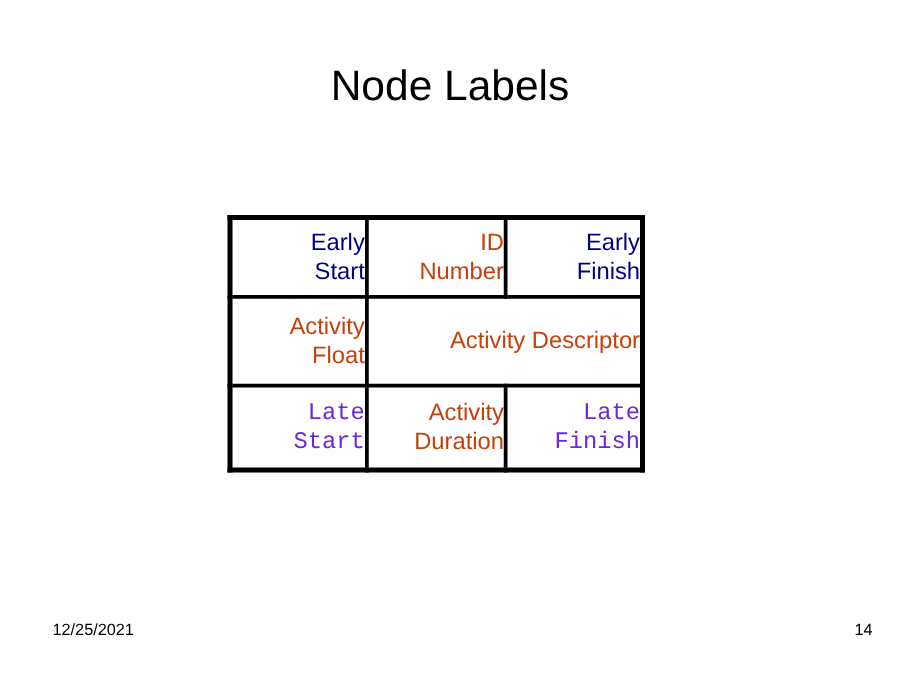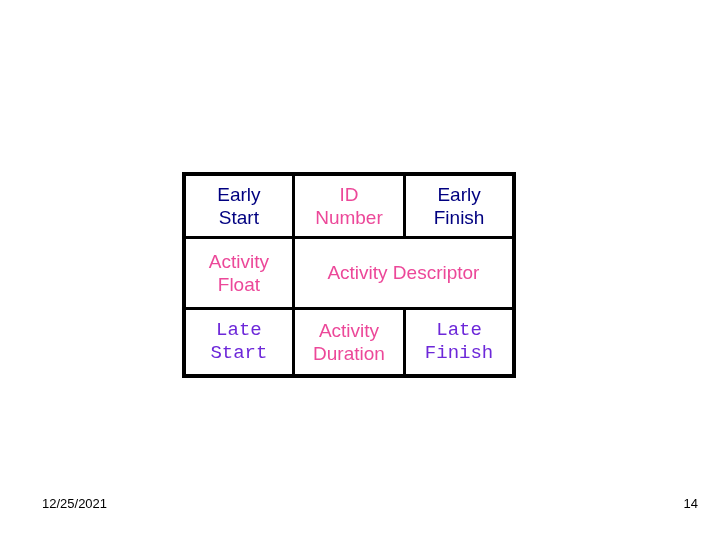--- a/index.html
+++ b/index.html
@@ -48,40 +48,40 @@
     width: 334px;
     height: 206px;
     border-collapse: collapse;
     table-layout: fixed;
     background: #ffffff;
     box-sizing: border-box;
     border: 4px solid #000000;
   }
   #node-table td {
     border: 3px solid #000000;
-    text-align: center;
+    text-align: right;
     vertical-align: middle;
     font-size: 19px;
     line-height: 23px;
     font-weight: normal;
     padding: 0;
     background: #ffffff;
     white-space: pre-line;
   }
   .col-a { width: 108px; }
   .col-b { width: 110px; }
   .col-c { width: 108px; }
 
   .row-top    { height: 62px; }
   .row-mid    { height: 70px; }
   .row-bottom { height: 66px; }
 
   .c-navy  { color: #000080; }
   .c-red   { color: #6d28d9; font-family: Liberation Mono, monospace; }
-  .c-black { color: #ec4899; }
+  .c-black { color: #c2410c; }
 
   
   #footer-date {
     position: absolute;
     left: 42px;
     top: 496px;
     font-size: 13px;
     line-height: 16px;
     color: #000000;
     white-space: nowrap;
@@ -96,20 +96,21 @@
     color: #000000;
     text-align: center;
     white-space: nowrap;
   }
 </style>
 </head>
 <body>
 
 <div id="slide">
 
+  <div id="slide-title">Node Labels</div>
 
   <table id="node-table">
     <colgroup>
       <col class="col-a">
       <col class="col-b">
       <col class="col-c">
     </colgroup>
     <tbody>
       <tr class="row-top">
         <td class="c-navy">Early

